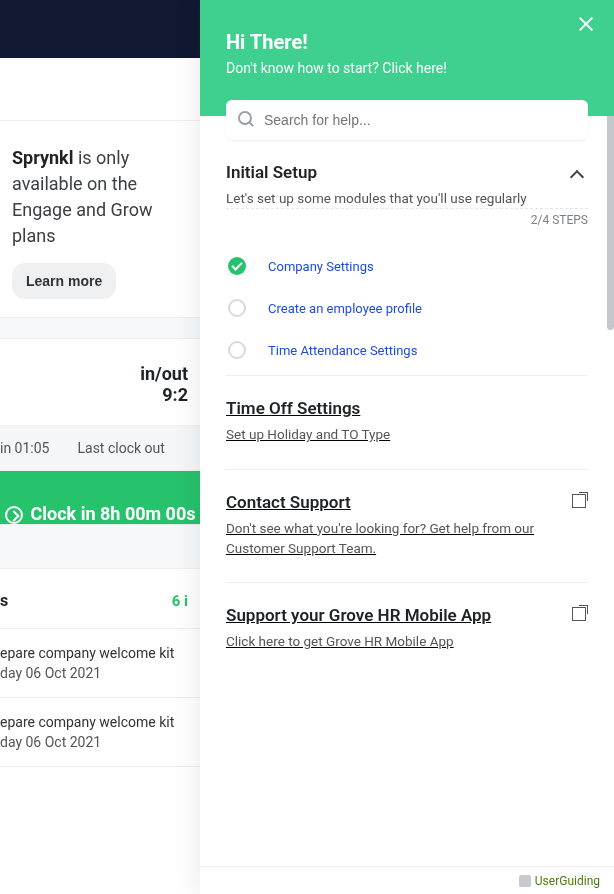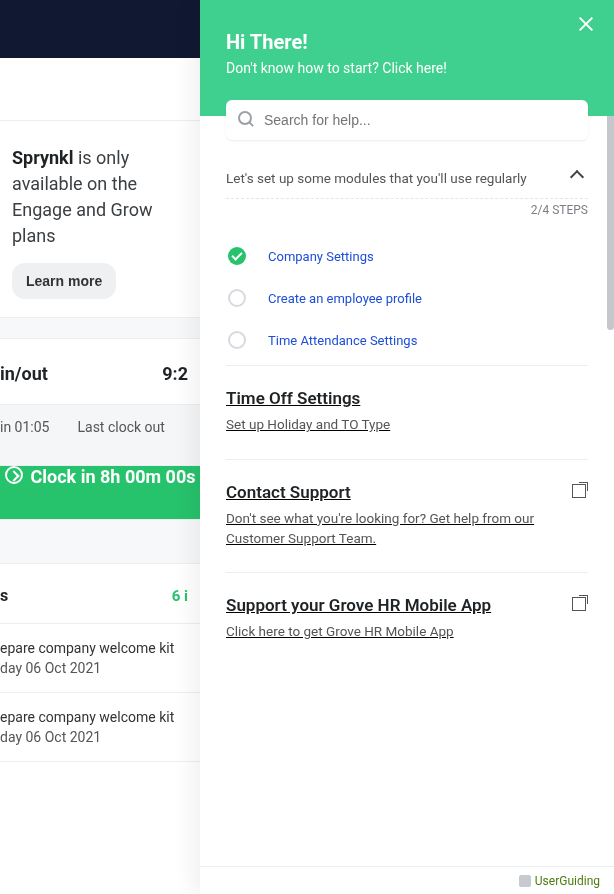--- a/index.html
+++ b/index.html
@@ -7,25 +7,25 @@
   .viewport { position: relative; width: 614px; height: 894px; }
   
   .bg-col { position: absolute; left: 0; top: 0; width: 200px; height: 894px; }
   .bg-topbar { height: 58px; background: #111932; }
   .bg-white-gap { height: 62px; background: #fff; }
   .sprynkl-block { padding: 24px 12px 18px 12px; background: #fff; border-top: 1px solid #eceff1; }
   .sprynkl-text { color: #3a3f44; font-size: 18px; line-height: 1.45; }
   .sprynkl-text b { font-weight: 700; color: #1f2326; }
   .learn-btn { margin-top: 14px; display: inline-block; background: #eef0f2; border-radius: 13px; padding: 10px 14px; font-size: 14px; font-weight: 600; color: #333; border: none; cursor: pointer; }
   .divider-gap { height: 22px; background: #f7f8f9; border-top: 1px solid #eceff1; border-bottom: 1px solid #eceff1; }
-  .clock-head { display: flex; align-items: flex-end; padding: 24px 12px 20px 0; font-size: 18px; font-weight: 700; color: #1f2326; background:#fff; border-bottom:1px solid #eceff1;}
+  .clock-head { display: flex; align-items: flex-end; padding: 24px 12px 20px 0; font-size: 18px; font-weight: 700; color: #1f2326; background:#fff; border-bottom:1px solid #eceff1;flex-direction:column;}
   .clock-head .spacer { flex: 1; }
-  .last-row { display: flex; align-items: center; background: #f5f6f7; padding: 14px 0 30px 0; font-size: 14px; color: #555; border-bottom:1px solid #eceff1;}
+  .last-row { display: flex; align-items: center; background: #f5f6f7; padding: 14px 0 14px 0; font-size: 14px; color: #555; border-bottom:1px solid #eceff1;}
   .last-row .col { padding-right: 28px; }
-  .clockin-bar { background: #27c26c; color: #fff; height: 54px; display: flex; align-items: flex-start; justify-content: center; gap: 8px; font-size: 18px; font-weight: 700; border-bottom:1px solid #eceff1;}
+  .clockin-bar { background: #27c26c; color: #fff; height: 54px; display: flex; align-items: flex-end; justify-content: center; gap: 8px; font-size: 18px; font-weight: 700; border-bottom:1px solid #eceff1;}
   .ring { width: 18px; height: 18px; border: 2px solid #fff; border-radius: 50%; position: relative; }
   .ring:after{ content:""; position:absolute; width:6px; height:6px; border-top:2px solid #fff; border-right:2px solid #fff; transform:rotate(45deg); top:4px; left:3px;}
   .tasks-gap { height: 44px; background: #f7f8f9; border-bottom:1px solid #eceff1;}
   .tasks-head { display: flex; align-items: center; padding: 22px 12px 18px 0; font-weight: 700; color:#1f2326; border-bottom:1px solid #eceff1;}
   .tasks-head .n { color:#27c26c; margin-left:auto; font-weight:700; font-size:15px;}
   .task-item { padding: 16px 0; font-size:14px; color:#333; border-bottom:1px solid #eceff1;}
   .task-item .sub { color:#555; margin-top:4px; }
 
   
   .panel { position: absolute; right: 0; top: 0; width: 414px; height: 894px; background: #fff; box-shadow: -8px 0 20px rgba(0,0,0,0.06); display:flex; flex-direction:column;}
@@ -39,21 +39,21 @@
   .search { width:100%; height:40px; border-radius:6px; border:none; padding:0 14px 0 38px; font-size:14px; color:#0f766e; box-shadow:0 1px 2px rgba(0,0,0,0.08);}
   .search-ico { position:absolute; left:12px; top:11px; width:16px; height:16px; }
   .search-ico:before{content:""; position:absolute; width:10px; height:10px; border:2px solid #9aa0a6; border-radius:50%; left:0; top:0;}
   .search-ico:after{content:""; position:absolute; width:6px; height:2px; background:#9aa0a6; transform:rotate(45deg); left:10px; top:12px;}
   .panel-body { flex:1; overflow:auto; padding: 46px 26px 12px 26px; }
   .sec-title { font-size:17px; font-weight:600; color:#1f2326;}
   .sec-sub { font-size:13.5px; color:#555; margin-top:6px; line-height:1.5;}
   .sec-head { display:flex; align-items:flex-start; gap:8px;}
   .chev { width:20px; height:20px; position:relative; margin-left:auto; margin-top:2px; cursor:pointer;}
   .chev.up:before { content:""; position:absolute; left:4px; top:8px; width:8px; height:8px; border-left:2px solid #444; border-top:2px solid #444; transform:rotate(45deg);}
-  .steps-row { text-align:right; font-size:12px; color:#7a7f85; margin-top:10px; border-top:1px dashed #e3e6e9; padding-top:4px;}
+  .steps-row { text-align:right; font-size:12px; color:#7a7f85; margin-top:0; border-top:1px dashed #e3e6e9; padding-top:4px;}
   .checklist { margin-top:18px;}
   .check-item { display:flex; align-items:center; gap:22px; padding:12px 2px; font-size:13px; color:#1d4ed8;}
   .bullet { width:18px; height:18px; border-radius:50%; display:inline-flex; align-items:center; justify-content:center; flex:0 0 18px;}
   .bullet.done { background:#27c26c; }
   .bullet.done:after{ content:""; width:8px; height:4px; border-left:2px solid #fff; border-bottom:2px solid #fff; transform:rotate(-45deg); margin-top:-2px;}
   .bullet.todo { border:2px solid #d6dadf; }
   .section { padding:22px 0 20px 0; border-top:1px solid #eceff1; margin-top:4px;text-decoration:underline;}
   .section:first-of-type{border-top:none;}
   .ext { width:16px; height:16px; position:relative; margin-left:auto; flex:0 0 16px;}
   .ext:before{content:""; position:absolute; width:12px; height:12px; border:1.5px solid #555; left:0; bottom:0;}
@@ -119,20 +119,21 @@
       <div class="search-wrap">
         <span class="search-ico"></span>
         <input class="search" type="text" placeholder="Search for help..." style="">
       </div>
     </div>
 
     <div class="panel-body">
 
       <div class="sec-head">
         <div>
+          <div class="sec-title">Initial Setup</div>
           <div class="sec-sub">Let's set up some modules that you'll use regularly</div>
         </div>
         <span class="chev up"></span>
       </div>
       <div class="steps-row">2/4 STEPS</div>
 
       <div class="checklist">
         <div class="check-item">
           <span class="bullet done"></span>
           <span>Company Settings</span>

